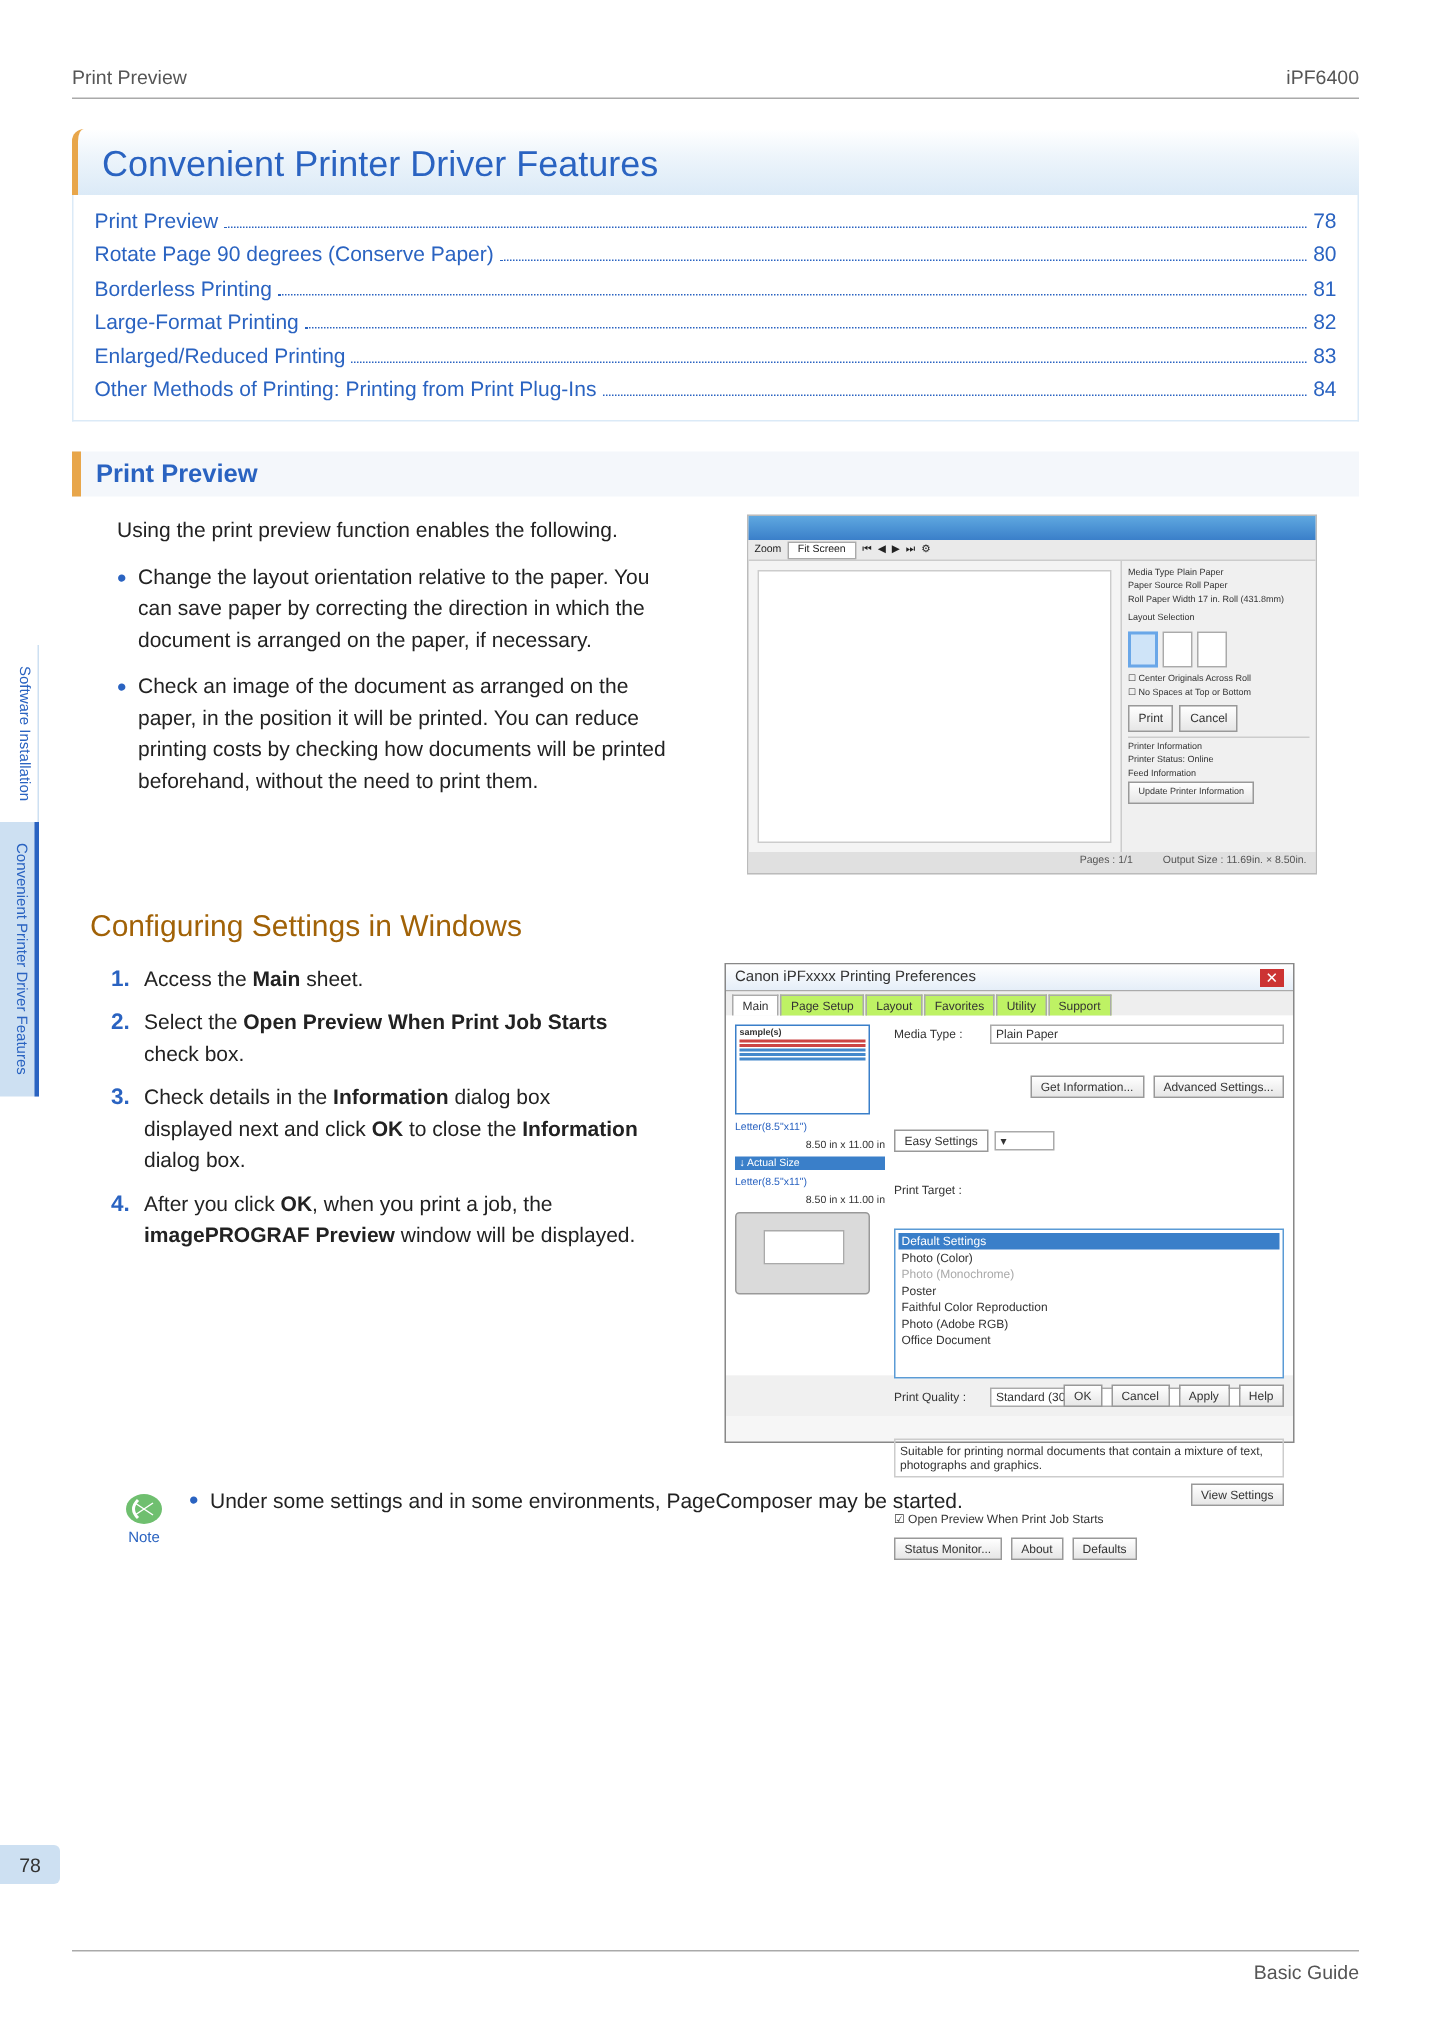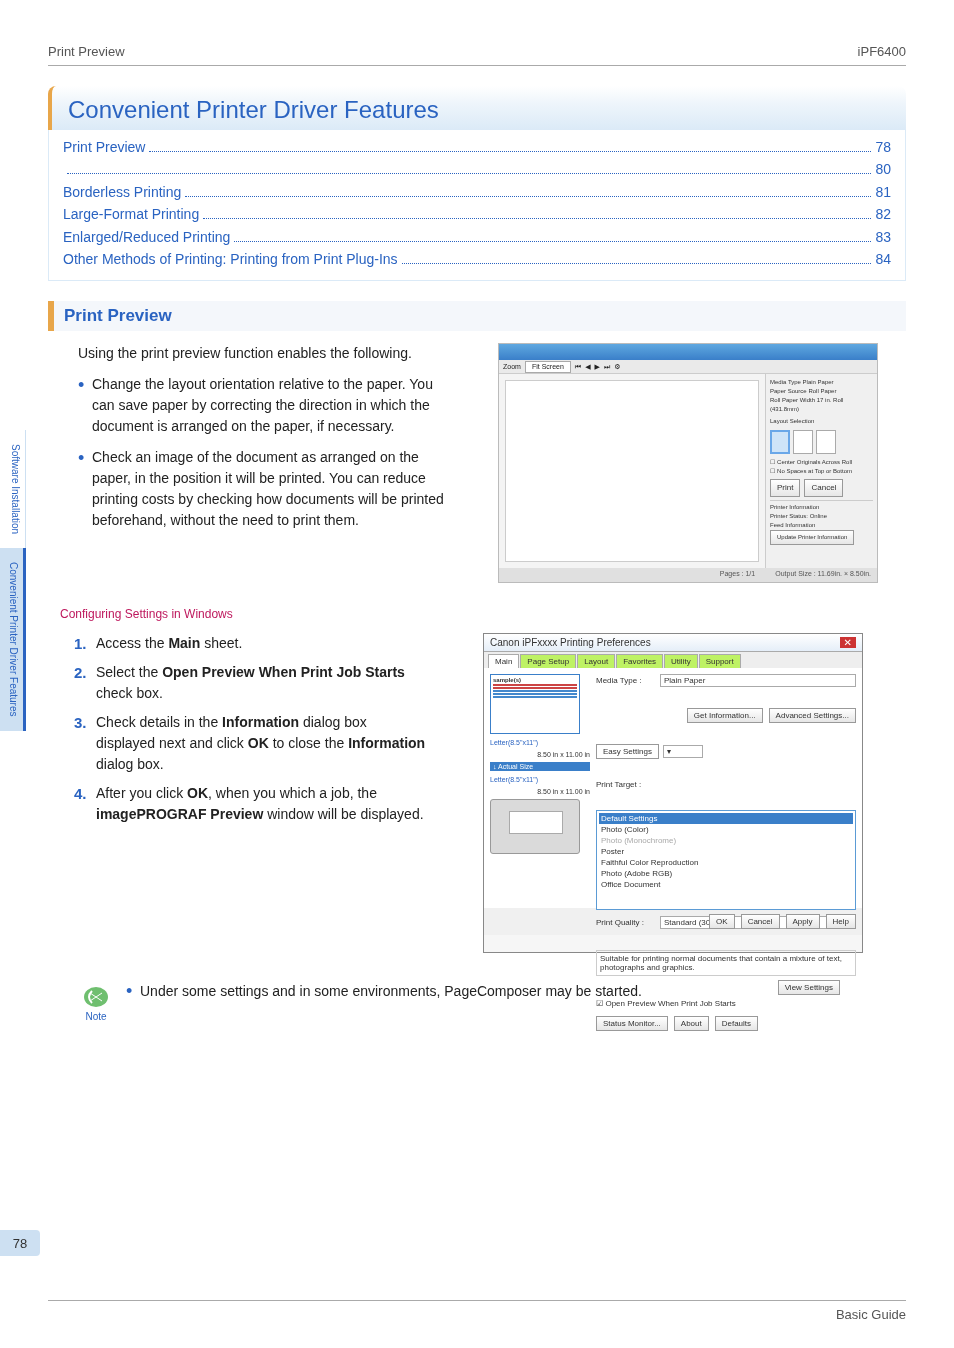--- a/index.html
+++ b/index.html
@@ -78,25 +78,25 @@
   .screenshot-ph {
     width: 380px; height: 240px;
     background: #f4f4f4;
     border: 1px solid #bbb;
     position: relative;
   }
   .sc-toolbar { height: 16px; background: linear-gradient(#5fa8e0,#3a7fc9); }
   .sc-sub { height: 14px; background:#eaeaea; border-bottom:1px solid #ccc; }
   .sc-main { display:flex; height:calc(100% - 30px - 14px); }
   .sc-canvas { flex:1; background:#fff; margin:6px; border:1px solid #ccc; position:relative; }
-  .sc-side { width:112px; background:#f0f0f0; border-left:1px solid #ccc; padding:4px; font-size:6px; color:#333; }
+  .sc-side { width:130px; background:#f0f0f0; border-left:1px solid #ccc; padding:4px; font-size:6px; color:#333; }
   .sc-footer { height:14px; background:#e0e0e0; font-size:7px; color:#555; padding:1px 6px; display:flex; justify-content:flex-end; gap:20px;}
   .h3 {
-    font-size: 12px;
-    color: #be185d;
+    font-size: 20px;
+    color: #a16207;
     margin: 24px 0 12px 12px;
   }
   ol.steps { list-style: none; counter-reset: st; padding-left: 30px; }
   ol.steps > li { counter-increment: st; position: relative; padding-left: 18px; margin-bottom: 8px; font-size:14px; line-height:1.5; }
   ol.steps > li::before {
     content: counter(st) ".";
     position: absolute; left: -4px; top:0;
     color: #2a63c1; font-weight: bold; font-size: 15px;
   }
   .dialog-ph {
@@ -194,20 +194,21 @@
 
   <div class="section-banner">Convenient Printer Driver Features</div>
 
   <div class="toc">
     <div class="toc-row">
       <span class="toc-label">Print Preview</span>
       <span class="toc-dots"></span>
       <span class="toc-page">78</span>
     </div>
     <div class="toc-row">
+      <span class="toc-label">Rotate Page 90 degrees (Conserve Paper)</span>
         <span class="toc-dots"></span>
         <span class="toc-page">80</span>
     </div>
     <div class="toc-row">
       <span class="toc-label">Borderless Printing</span>
         <span class="toc-dots"></span>
         <span class="toc-page">81</span>
     </div>
     <div class="toc-row">
       <span class="toc-label">Large-Format Printing</span>
@@ -281,21 +282,21 @@
   </div>
 
   <div class="h3">Configuring Settings in Windows</div>
 
   <div class="two-col">
     <div class="col-left">
       <ol class="steps">
         <li><span>Access the </span><b>Main</b><span> sheet.</span></li>
         <li><span>Select the </span><b>Open Preview When Print Job Starts</b><span> check box.</span></li>
         <li><span>Check details in the </span><b>Information</b><span> dialog box displayed next and click </span><b>OK</b><span> to close the </span><b>Information</b><span> dialog box.</span></li>
-        <li><span>After you click </span><b>OK</b><span>, when you which a job, the </span><b>imagePROGRAF Preview</b><span> window will be displayed.</span></li>
+        <li><span>After you click </span><b>OK</b><span>, when you print a job, the </span><b>imagePROGRAF Preview</b><span> window will be displayed.</span></li>
       </ol>
     </div>
     <div class="col-right">
       <div class="dialog-ph">
         <div class="dlg-title"><span>Canon iPFxxxx Printing Preferences</span><span style="float:right;background:#c33;color:#fff;padding:0 4px;">✕</span></div>
         <div class="dlg-tabs">
           <div class="dlg-tab">Main</div>
           <div class="dlg-tab inactive">Page Setup</div>
           <div class="dlg-tab inactive">Layout</div>
           <div class="dlg-tab inactive">Favorites</div>
@@ -342,21 +343,21 @@
               <div class="dlg-list-item">Poster</div>
               <div class="dlg-list-item">Faithful Color Reproduction</div>
               <div class="dlg-list-item">Photo (Adobe RGB)</div>
               <div class="dlg-list-item">Office Document</div>
             </div>
             <div class="dlg-row" style="margin-top:6px;">
               <span class="dlg-label">Print Quality :</span>
               <span class="dlg-field">Standard (300dpi)</span>
             </div>
             <div style="border:1px solid #ccc;padding:3px;height:26px;">Suitable for printing normal documents that contain a mixture of text, photographs and graphics.</div>
-            <div style="text-align:right;margin:4px 16px;"><span class="dlg-btn">View Settings</span></div>
+            <div style="text-align:right;margin:4px 0;"><span class="dlg-btn">View Settings</span></div>
             <div>☑ <span>Open Preview When Print Job Starts</span></div>
             <div style="display:flex;gap:6px;margin-top:8px;">
               <span class="dlg-btn">Status Monitor...</span>
               <span class="dlg-btn">About</span>
               <span class="dlg-btn">Defaults</span>
             </div>
           </div>
         </div>
         <div class="dlg-footer">
           <span class="dlg-btn">OK</span>

